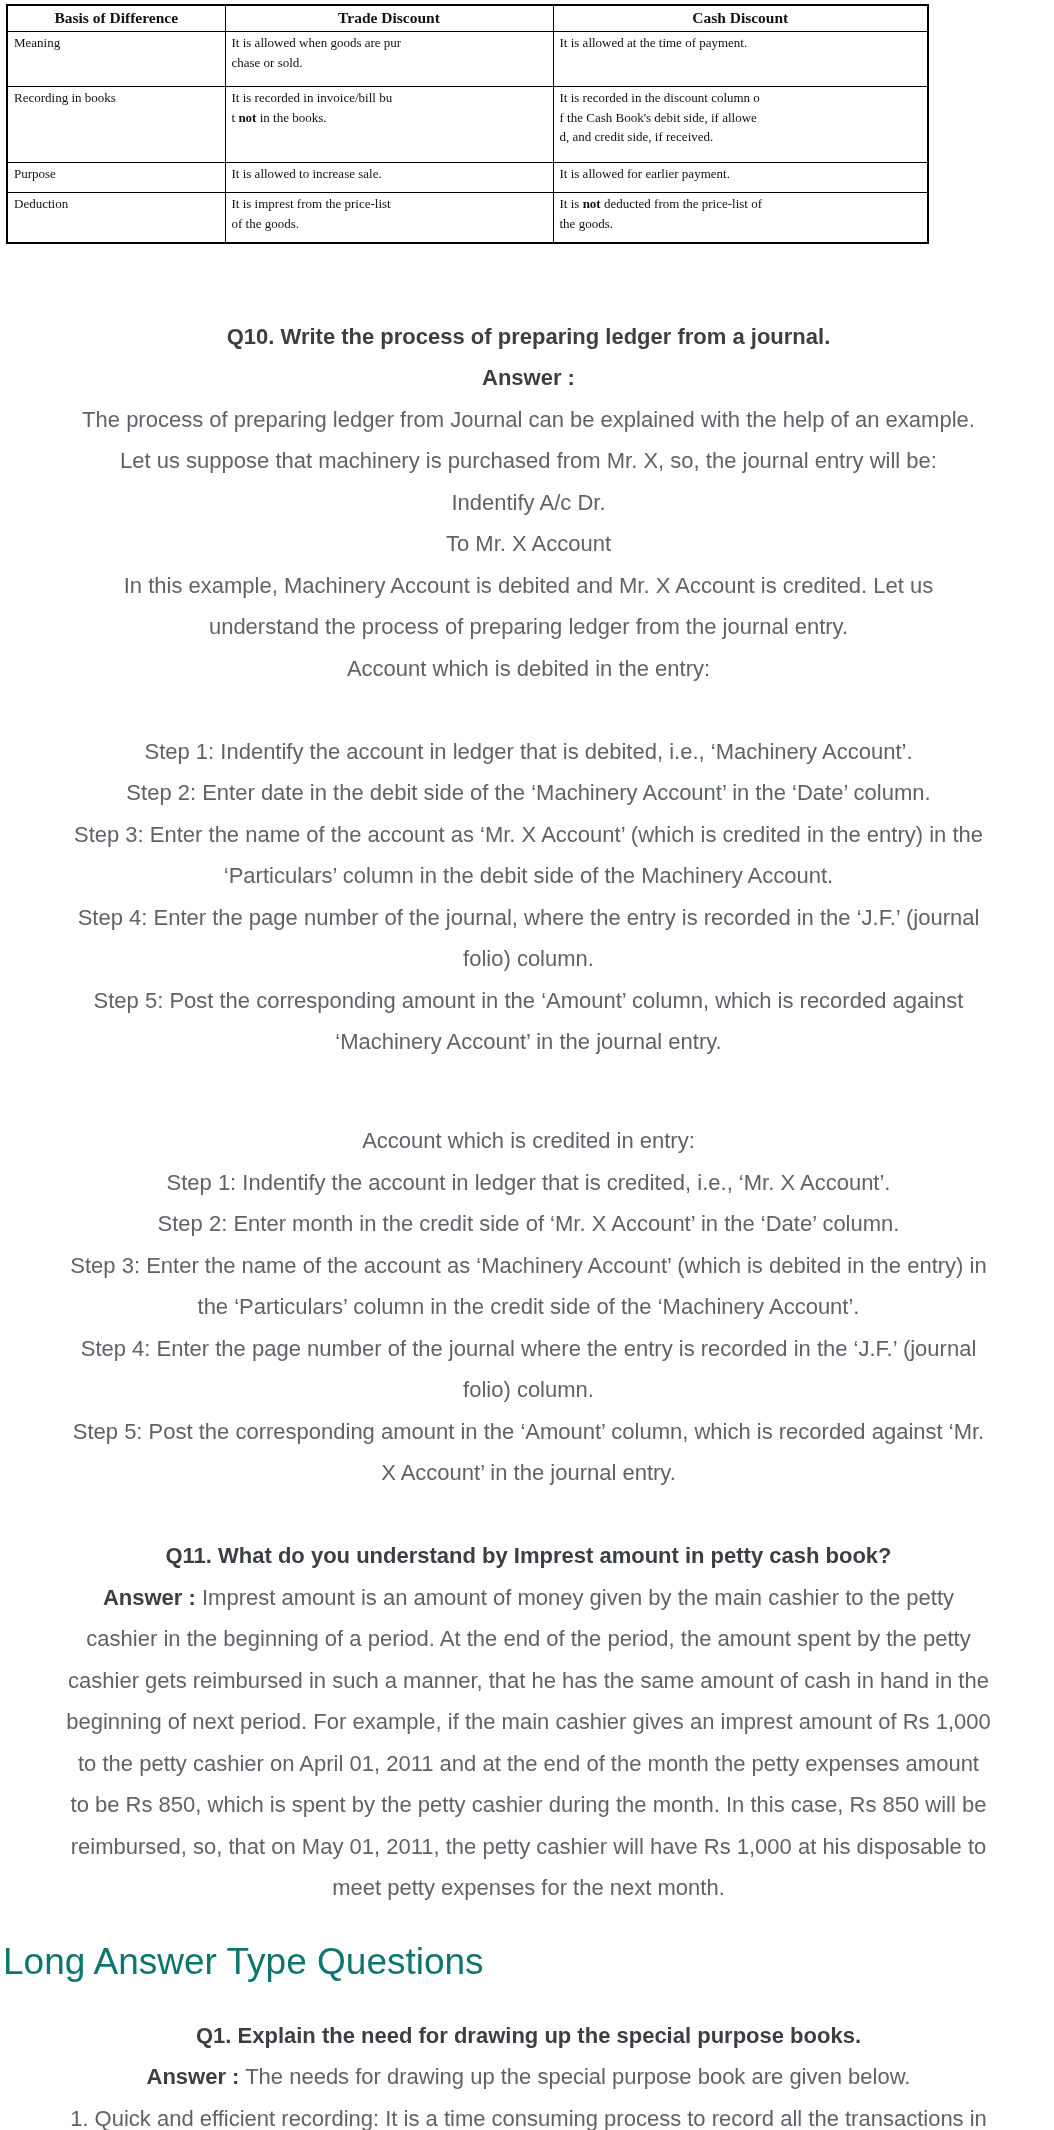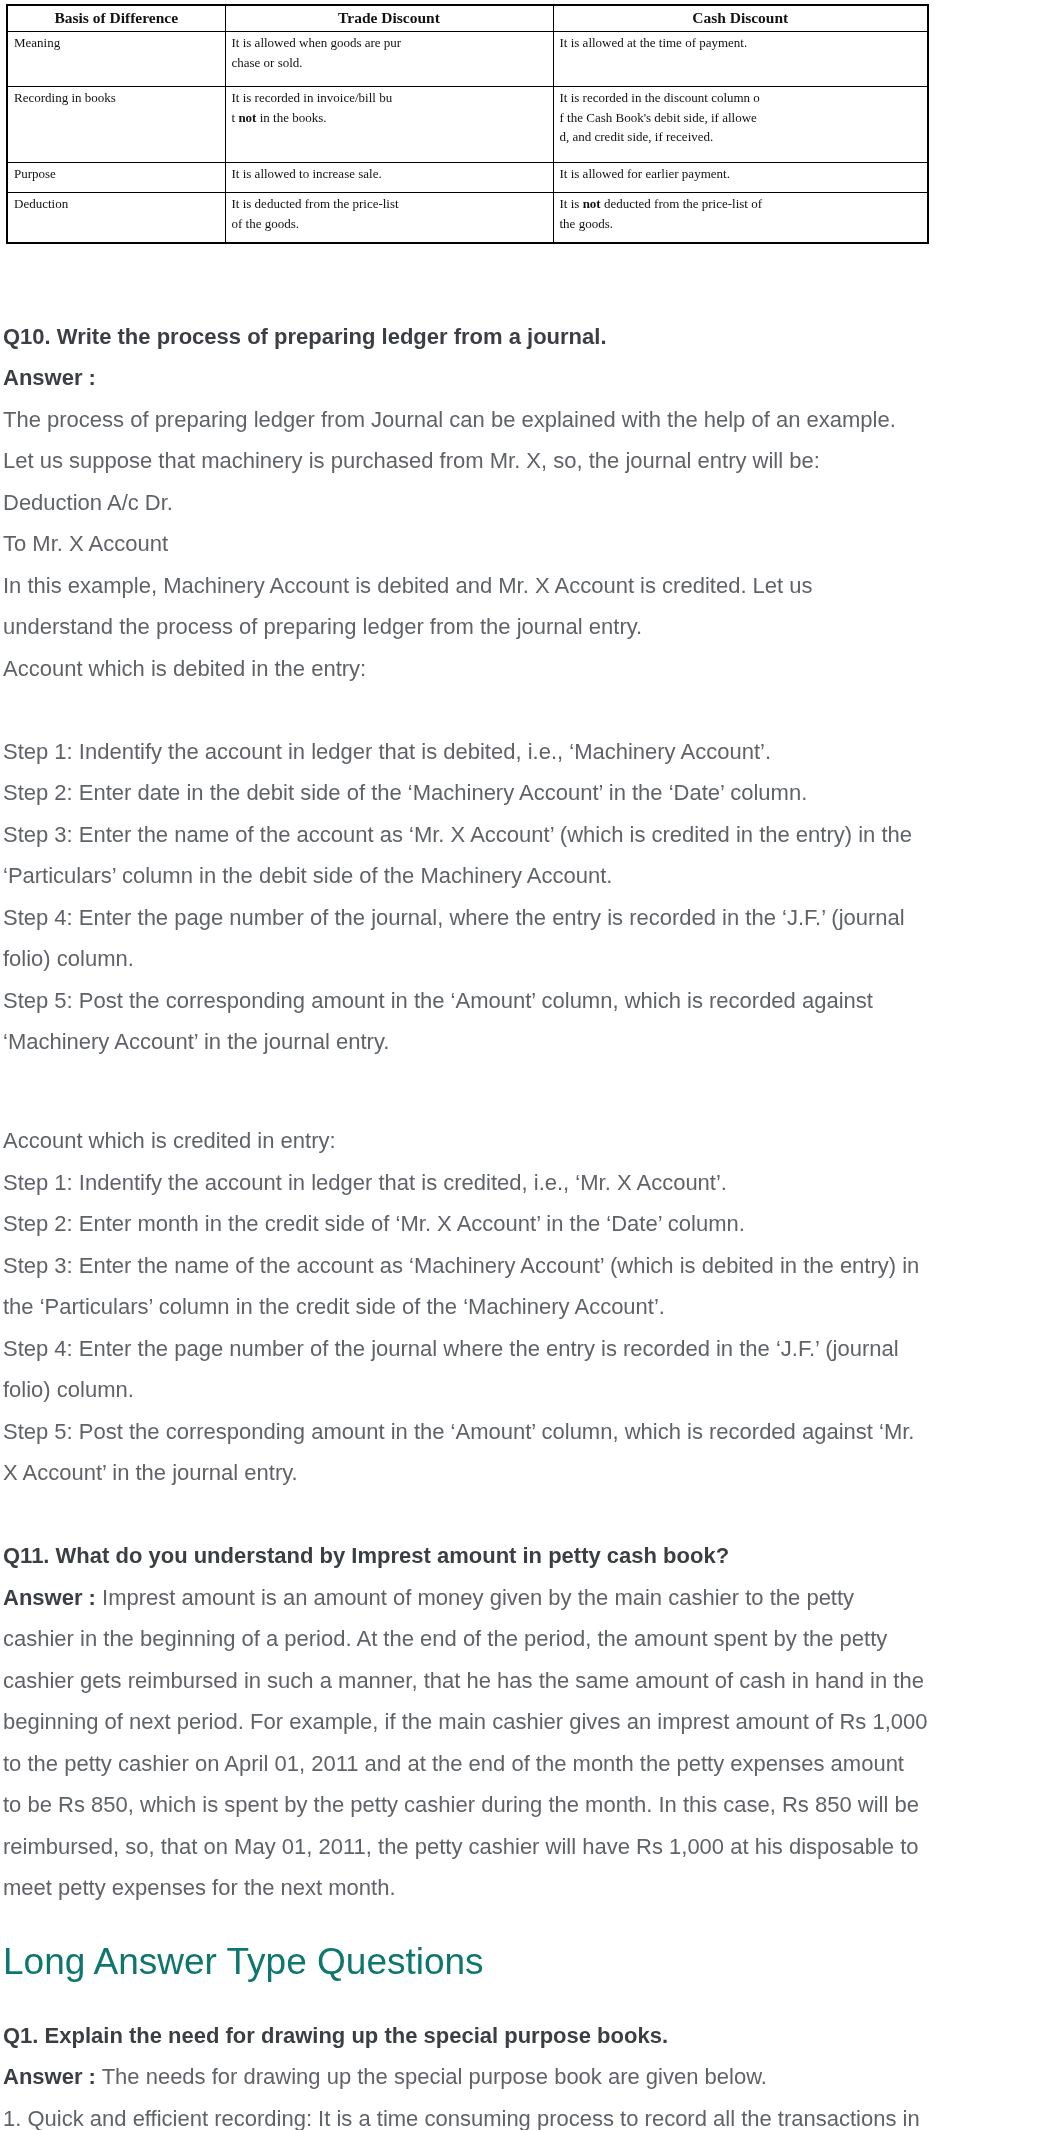--- a/index.html
+++ b/index.html
@@ -37,21 +37,21 @@
   table.cmp .tline { white-space: nowrap; }
   table.cmp .b { font-weight: bold; }
 
   
   .doc {
     margin: 72px 0 0 3px;
     color: #5f6368;
     font-size: 22px;
     font-weight: 300;
   }
-  .line  { height: 41.5px; line-height: 41.5px; white-space: nowrap; }
+  .line  { height: 41.5px; line-height: 41.5px; white-space: nowrap; text-align: center; }
   .blank { height: 41.5px; }
   .section-gap { height: 57.5px; }
   .qheading { font-weight: 700; color: #3b3f44; }
   .answer-prefix { font-weight: 700; color: #3b3f44; }
   .section-heading {
     font-size: 37px;
     line-height: 50px;
     height: 50px;
     margin: 28px 0 28px 0;
     font-weight: 400;
@@ -111,37 +111,37 @@
           </td>
           <td>
             <div class="tline"><span>It is allowed for earlier payment.</span></div>
           </td>
         </tr>
         <tr style="height: 50px;">
           <td>
             <div class="tline">Deduction</div>
           </td>
           <td>
-            <div class="tline"><span>It is deducted from the price-list</span></div>
+            <div class="tline"><span>It is imprest from the price-list</span></div>
             <div class="tline"><span>of the goods.</span></div>
           </td>
           <td>
             <div class="tline"><span>It is </span><span class="b">not</span><span> deducted from the price-list of</span></div>
             <div class="tline"><span>the goods.</span></div>
           </td>
         </tr>
       </tbody>
   </table>
 
   <div class="doc">
       <div class="line qheading">Q10. Write the process of preparing ledger from a journal.</div>
       <div class="line qheading">Answer :</div>
       <div class="line">The process of preparing ledger from Journal can be explained with the help of an example.</div>
       <div class="line">Let us suppose that machinery is purchased from Mr. X, so, the journal entry will be:</div>
-      <div class="line">Deduction A/c Dr.</div>
+      <div class="line">Indentify A/c Dr.</div>
       <div class="line">To Mr. X Account</div>
       <div class="line">In this example, Machinery Account is debited and Mr. X Account is credited. Let us</div>
       <div class="line">understand the process of preparing ledger from the journal entry.</div>
       <div class="line">Account which is debited in the entry:</div>
       <div class="blank"></div>
       <div class="line">Step 1: Indentify the account in ledger that is debited, i.e., ‘Machinery Account’.</div>
       <div class="line">Step 2: Enter date in the debit side of the ‘Machinery Account’ in the ‘Date’ column.</div>
       <div class="line">Step 3: Enter the name of the account as ‘Mr. X Account’ (which is credited in the entry) in the</div>
       <div class="line">‘Particulars’ column in the debit side of the Machinery Account.</div>
       <div class="line">Step 4: Enter the page number of the journal, where the entry is recorded in the ‘J.F.’ (journal</div>

